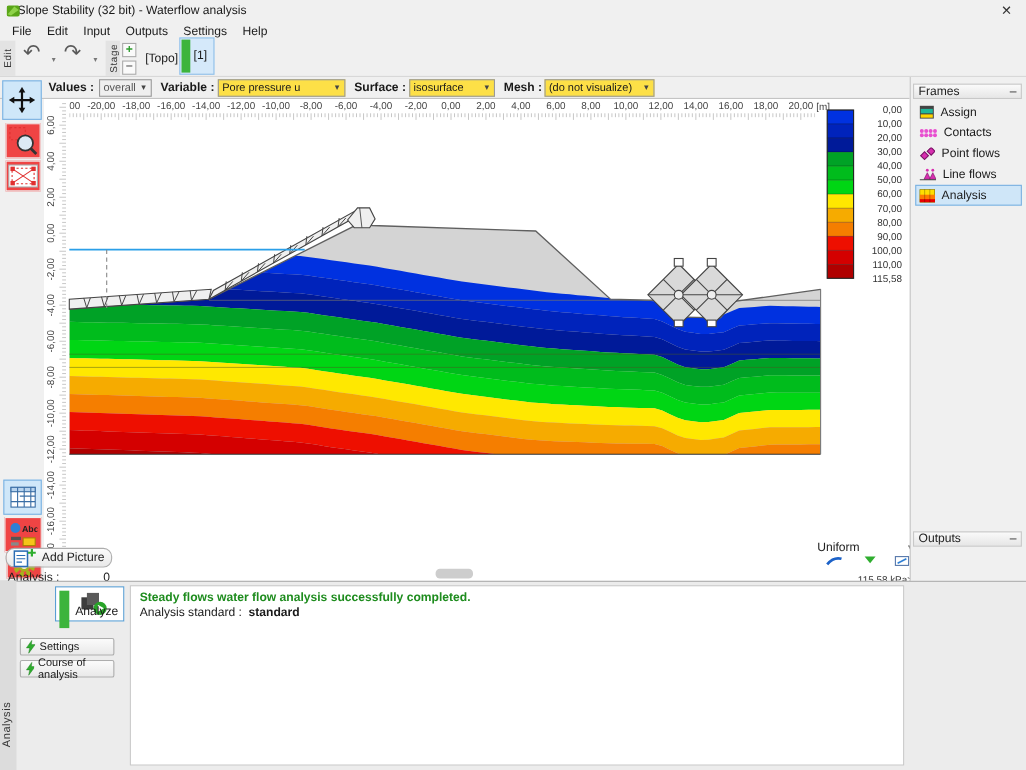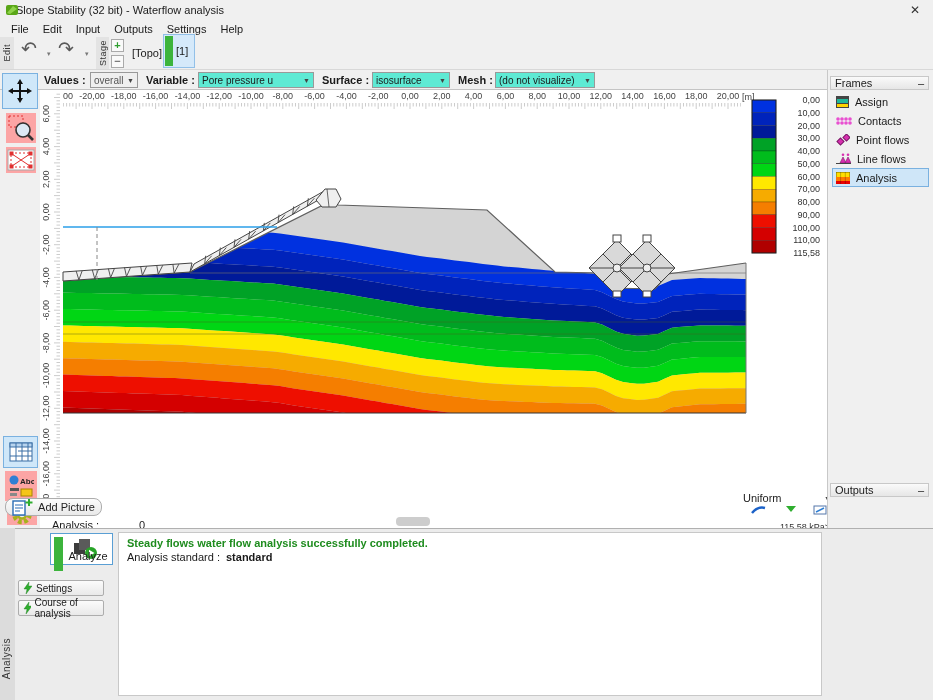--- a/index.html
+++ b/index.html
@@ -17,45 +17,45 @@
   .vtext { writing-mode:vertical-rl; transform:rotate(180deg); font-size:9px; letter-spacing:.5px; }
   .arrow-glyph { font-size:19px; color:#5a5a5a; line-height:20px; }
   .mini-caret { font-size:7px; color:#777; }
   .stage-btn { width:13px; height:13px; border:1px solid #aaa; background:#fafafa; font-size:11px; line-height:11px; text-align:center; font-weight:bold; }
   #tab-stage1 { left:163px; top:34px; width:32px; height:34px; background:#d5e9fa; border:1px solid #92c0e8; }
   #tab-stage1 .bar { position:absolute; left:1px; top:1px; width:8px; height:30px; background:#3cb43c; }
   #tab-stage1 .lbl { position:absolute; left:12px; top:10px; }
   
   #controlsbar { left:0; top:70px; width:827px; height:20px; border-bottom:1px solid #c4c4c4; }
   .ctl-label { position:absolute; top:74px; font-weight:bold; font-size:11px; }
-  .ctl-select { position:absolute; top:72px; height:16px; background:#5eead4; border:1px solid #999;
+  .ctl-select { position:absolute; top:72px; height:16px; background:#fde047; border:1px solid #999;
      font-size:10px; display:flex; align-items:center; justify-content:space-between; padding:0 3px; }
   .ctl-select .car { font-size:7px; color:#444; margin-left:3px; }
   .ctl-select.dim { background:#efefef; color:#555; }
   
   #left-tools { left:0; top:90px; width:40px; height:438px; background:#f0f0f0; }
   .tool-btn { position:absolute; display:flex; align-items:center; justify-content:center; }
   .sel-box { background:#cfe7f9; border:1px solid #7ab1e0; }
-  .plain-box { background:#fca5a5; border:1px solid #f0f0f0; }
+  .plain-box { background:#ef4444; border:1px solid #f0f0f0; }
   
   #canvas { left:40px; top:90px; width:787px; height:438px; background:#ffffff; }
   #scene { position:absolute; left:0; top:0; width:787px; height:438px; }
   #uniform-box { left:743px; top:491px; width:88px; height:14px; display:flex; justify-content:space-between; align-items:center; font-size:11px; color:#222; }
   #minmax-icons { left:750px; top:505px; width:80px; height:10px; }
   #min-kpa { left:744px; top:514px; font-size:9px; color:#333;margin-top:40px; }
   #max-kpa { left:758px; top:522px; width:72px; text-align:right; font-size:9px; color:#333; }
   
   #right-panel { left:827px; top:70px; width:106px; height:630px; background:#f0f0f0; border-left:1px solid #c8c8c8; }
   .panel-header { position:absolute; left:3px; width:99px; height:14px; background:linear-gradient(#fafafa,#e6e6e6);
     border:1px solid #c8c8c8; display:flex; justify-content:space-between; align-items:center; padding:0 4px; font-size:11px; color:#222; }
   .frame-item { position:absolute; left:5px; width:97px; height:19px; display:flex; align-items:center; gap:6px; padding-left:3px; font-size:11px; }
   .frame-item.selected { background:#cfe6f8; border:1px solid #7ab1e0; }
   .side-btn { position:absolute; left:5px; width:97px; background:linear-gradient(#fbfbfb,#e9e9e9); border:1px solid #adadad;
     border-radius:8px; display:flex; align-items:center; justify-content:center; gap:5px; font-size:11px; color:#222; }
-  .stat-row { position:absolute; left:7px; width:93px; display:flex; justify-content:space-between; font-size:11px;margin-left:45px; }
+  .stat-row { position:absolute; left:7px; width:93px; display:flex; justify-content:space-between; font-size:11px; }
   .exit-btn { position:absolute; left:5px; width:97px; height:17px; background:linear-gradient(#fbfbfb,#e9e9e9);
     border:1px solid #adadad; border-radius:2px; display:flex; align-items:center; gap:4px; font-size:11px; }
   .exit-bar { width:7px; height:15px; margin-left:1px; }
   
   #bottom-panel { left:0; top:528px; width:933px; height:172px; background:#ececec; border-top:1px solid #b0b0b0; }
   #analysis-tab-strip { left:0; top:528px; width:15px; height:172px; background:#dcdcdc; }
   #analysis-tab-label { position:absolute; left:1px; top:638px; width:13px; height:58px; }
   #status-box { left:118px; top:532px; width:704px; height:164px; background:#fff; border:1px solid #c8c8c8; }
   #analyze-btn { left:50px; top:533px; width:63px; height:32px; background:#fff; border:1px solid #5a9fd4; }
   #analyze-bar { position:absolute; left:3px; top:3px; width:9px; height:34px; background:#3cb43c; }

